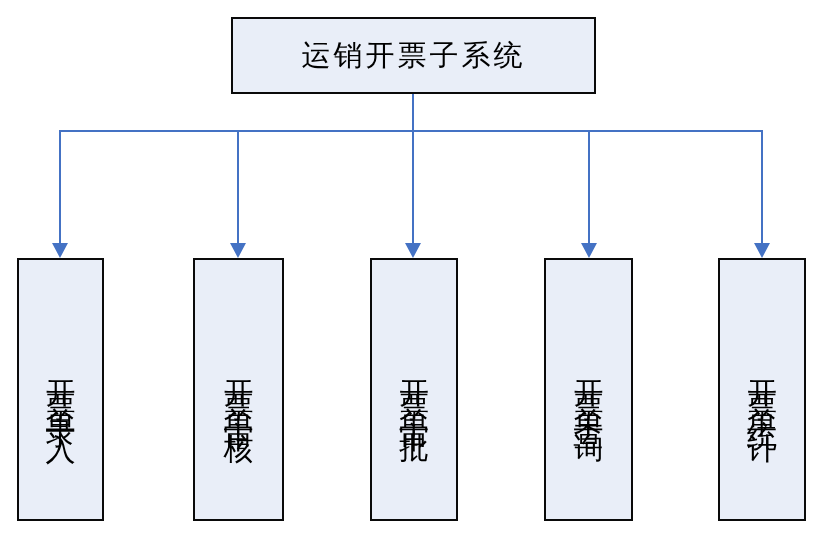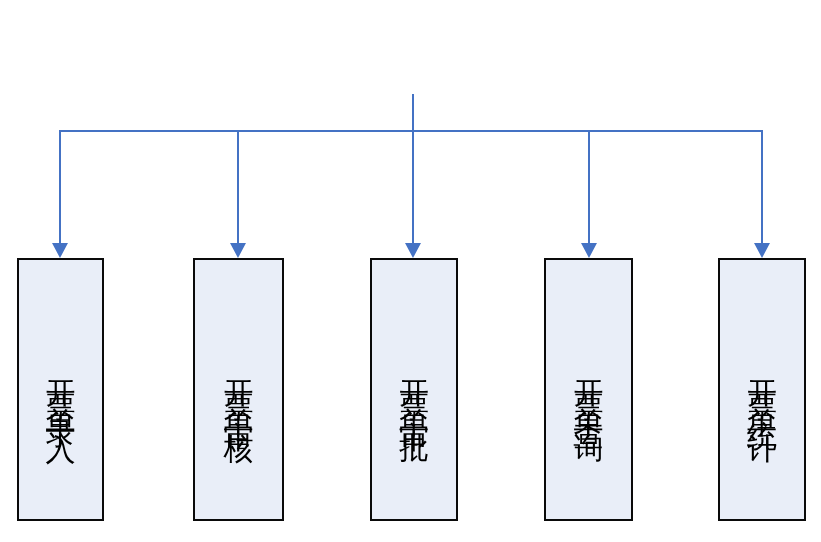--- a/index.html
+++ b/index.html
@@ -74,20 +74,23 @@
     <line x1="589" y1="130" x2="589" y2="246" stroke="#4472c4" stroke-width="2"></line>
     <line x1="762" y1="130" x2="762" y2="246" stroke="#4472c4" stroke-width="2"></line>
 
     <polygon points="52,243 68,243 60,258" fill="#4472c4"></polygon>
     <polygon points="230,243 246,243 238,258" fill="#4472c4"></polygon>
     <polygon points="405,243 421,243 413,258" fill="#4472c4"></polygon>
     <polygon points="581,243 597,243 589,258" fill="#4472c4"></polygon>
     <polygon points="754,243 770,243 762,258" fill="#4472c4"></polygon>
   </svg>
 
+  <div class="node root-node">
+    <span>运销开票子系统</span>
+  </div>
 
   <div class="node leaf-node leaf-1">
     <span class="leaf-label">开票单录入</span>
   </div>
 
   <div class="node leaf-node leaf-2">
     <span class="leaf-label">开票单审核</span>
   </div>
 
   <div class="node leaf-node leaf-3">

